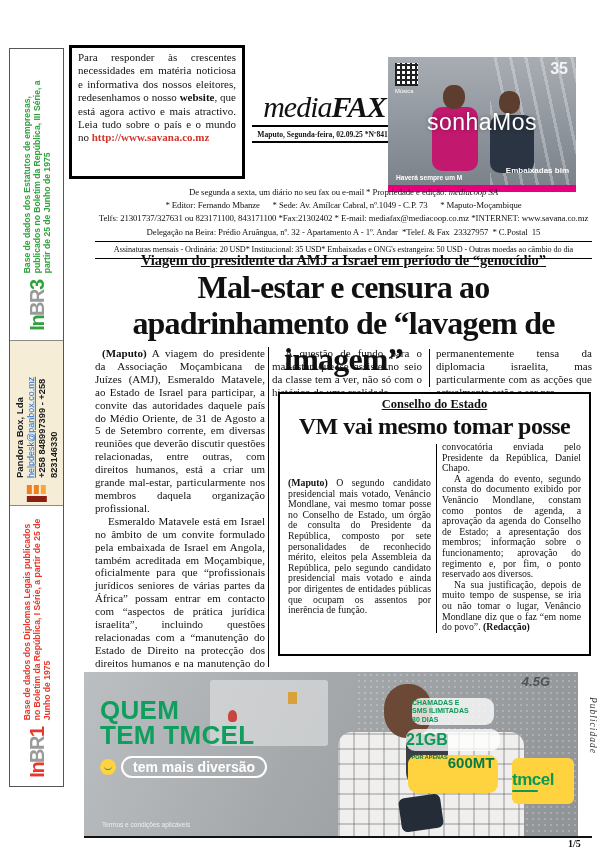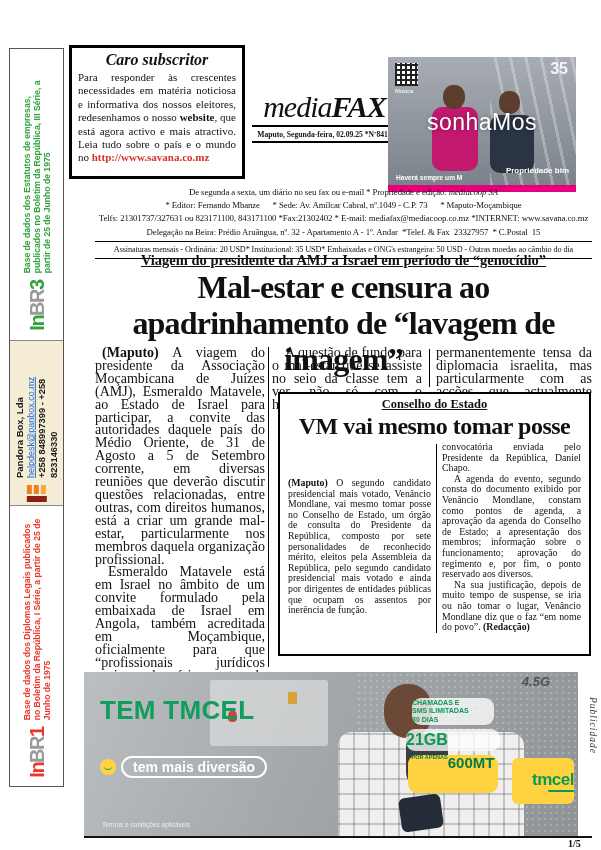--- a/index.html
+++ b/index.html
@@ -65,21 +65,21 @@
   .imprint{position:absolute;left:95px;top:186px;width:497px;text-align:center;}
   .imprint .ln{font-size:8.8px;line-height:1.5;letter-spacing:-.1px;white-space:pre-wrap;}
   .imprint .brand-it{font-style:italic;}
   .imprint .rule{border-top:1.2px solid #000;margin:2px 0;}
   .imprint .subs{font-size:8.2px;font-weight:normal;letter-spacing:-.1px;padding:1.5px 0;}
   
   .kicker{position:absolute;left:95px;top:252px;width:497px;text-align:center;
           font-size:14.5px;font-weight:bold;text-decoration:underline;}
   .headline{position:absolute;left:90px;top:269px;width:507px;text-align:center;
             font-size:32px;line-height:36px;font-weight:bold;letter-spacing:-.8px;}
-  .newscol{position:absolute;font-size:14px;line-height:12.9px;text-align:justify;}
+  .newscol{position:absolute;font-size:11px;line-height:12.9px;text-align:justify;}
   .newscol p{margin:0;}
   .newscol p.ind{text-indent:13px;}
   .newscol p.ind1{text-indent:7px;}
   .dl{font-weight:bold;}
   .col1{left:95px;top:347px;width:170px;}
   .col2{left:272px;top:347px;width:150px;}
   .col3{left:436px;top:347px;width:156px;}
   .vrule{position:absolute;width:1px;background:#000;}
   .vr1{left:267.5px;top:347px;height:320px;}
   .vr2{left:429px;top:349px;height:38px;}
@@ -120,21 +120,21 @@
   .tm-terms{position:absolute;left:18px;top:149px;font-size:6.5px;color:#eceef0;}
   .network{position:absolute;right:28px;top:2px;font-size:13px;font-weight:900;font-style:italic;color:#4e5357;}
   .badge{position:absolute;border-radius:9px;text-align:left;color:#0a9a55;font-weight:800;}
   .b1{left:328px;top:26px;width:82px;height:27px;background:rgba(255,255,255,.78);font-size:7px;line-height:1.2;
       display:flex;flex-direction:column;justify-content:center;}
   .b2{left:322px;top:57px;width:94px;height:22px;background:rgba(255,255,255,.78);font-size:16px;line-height:22px;}
   .b3{left:324px;top:83px;width:90px;height:38px;background:#ffd23f;display:flex;flex-direction:row;justify-content:center;color:#0a7a45;}
   .b3 .lbl{font-size:5.5px;line-height:1;}
   .b3 .val{font-size:15px;line-height:1;}
   .tmcel-box{position:absolute;left:428px;top:86px;width:62px;height:46px;background:#ffd23f;border-radius:6px;
-      display:flex;flex-direction:column;align-items:flex-end;justify-content:center;}
+      display:flex;flex-direction:column;align-items:flex-start;justify-content:center;}
   .tmcel-word{color:#0a9a55;font-weight:800;font-size:17px;letter-spacing:-.5px;line-height:1;}
   .tmcel-sub{width:26px;height:2px;background:#0a9a55;margin-top:2px;border-radius:2px;}
   .adrule{position:absolute;left:84px;top:836px;width:508px;height:2px;background:#111;}
   
   .publicity{position:absolute;left:588px;top:697px;writing-mode:vertical-rl;
              font-style:italic;font-size:9.5px;letter-spacing:1px;color:#333;}
   .pageno{position:absolute;left:568px;top:838px;font-weight:bold;font-size:10px;}
 </style>
 </head>
 <body>
@@ -165,41 +165,40 @@
     </div>
     <div class="sb-sec sb-inbr1">
       <div class="rot">
         <span class="inbr-logo"><span class="red">In</span><span class="gray">BR</span><span class="red">1</span></span>
         <span class="sb-text red">Base de dados dos Diplomas Legais publicados no Boletim da República, I Série, a partir de 25 de Junho de 1975</span>
       </div>
     </div>
   </div>
 
   <div class="subbox">
-    <h2>Caro subscritor</h2>
     <p><span>Para responder às crescentes necessidades em matéria noticiosa e informativa dos nossos eleitores, redesenhamos o nosso </span><b>website</b><span>, que está agora activo e mais atractivo. Leia tudo sobre o país e o mundo no </span><a class="lnk" href="#">http://www.savana.co.mz</a></p>
   </div>
 
   <div class="masthead">
     <div class="mh-logo"><span>media</span><span class="fx">FAX</span></div>
     <div class="mh-date">Maputo, Segunda-feira, 02.09.25 *Nº8410</div>
   </div>
 
   <div class="topad">
     <div class="rails"></div>
     <div class="fig" style="left:44px;top:50px;width:46px;height:64px;background:#c2186e;"></div>
     <div class="fig head" style="left:55px;top:28px;width:22px;height:24px;"></div>
     <div class="fig" style="left:102px;top:58px;width:44px;height:58px;background:#2b3442;"></div>
     <div class="fig head" style="left:111px;top:34px;width:21px;height:23px;"></div>
     <div class="qr"></div>
     <div class="qr-label">Música</div>
     <div class="anniv">35</div>
     <div class="sonha">sonhaMos</div>
     <div class="topad-tag">Haverá sempre um M</div>
-    <div class="topad-brand">Propriedade bim</div>
+    <div class="topad-brand">Embaixadas bim</div>
   </div>
 
   <div class="imprint">
     <div class="ln"><span>De segunda a sexta, um diário no seu fax ou e-mail * Propriedade e edição: </span><span class="brand-it">mediacoop SA</span></div>
     <div class="ln">* Editor: Fernando Mbanze      * Sede: Av. Amílcar Cabral, nº.1049 - C.P. 73      * Maputo-Moçambique</div>
     <div class="ln">Telfs: 21301737/327631 ou 823171100, 843171100 *Fax:21302402 * E-mail: mediafax@mediacoop.co.mz *INTERNET: www.savana.co.mz</div>
     <div class="ln">Delegação na Beira: Prédio Aruângua, nº. 32 - Apartamento A - 1º. Andar  *Telef. &amp; Fax  23327957  * C.Postal  15</div>
     <div class="rule"></div>
     <div class="subs">Assinaturas mensais - Ordinária: 20 USD*  Institucional: 35 USD*  Embaixadas e ONG's estrangeira: 50 USD - Outras moedas ao câmbio do dia</div>
     <div class="rule"></div>
@@ -242,20 +241,21 @@
     <div class="shelf">
         <i class="i1"></i>
         <i class="i2"></i>
       </div>
     <div class="man-shirt"></div>
     <div class="man-tee"></div>
     <div class="man-head"></div>
     <div class="man-phone"></div>
     <div class="network">4.5G</div>
     <div class="tm-head">
+      <div>QUEM</div>
       <div>TEM TMCEL</div>
     </div>
     <div class="tm-tagrow">
       <span class="smiley"></span>
       <span class="tm-tagbox">tem mais diversão</span>
     </div>
     <div class="tm-terms">Termos e condições aplicáveis</div>
     <div class="badge b1">
       <span>CHAMADAS E</span>
       <span>SMS ILIMITADAS</span>

